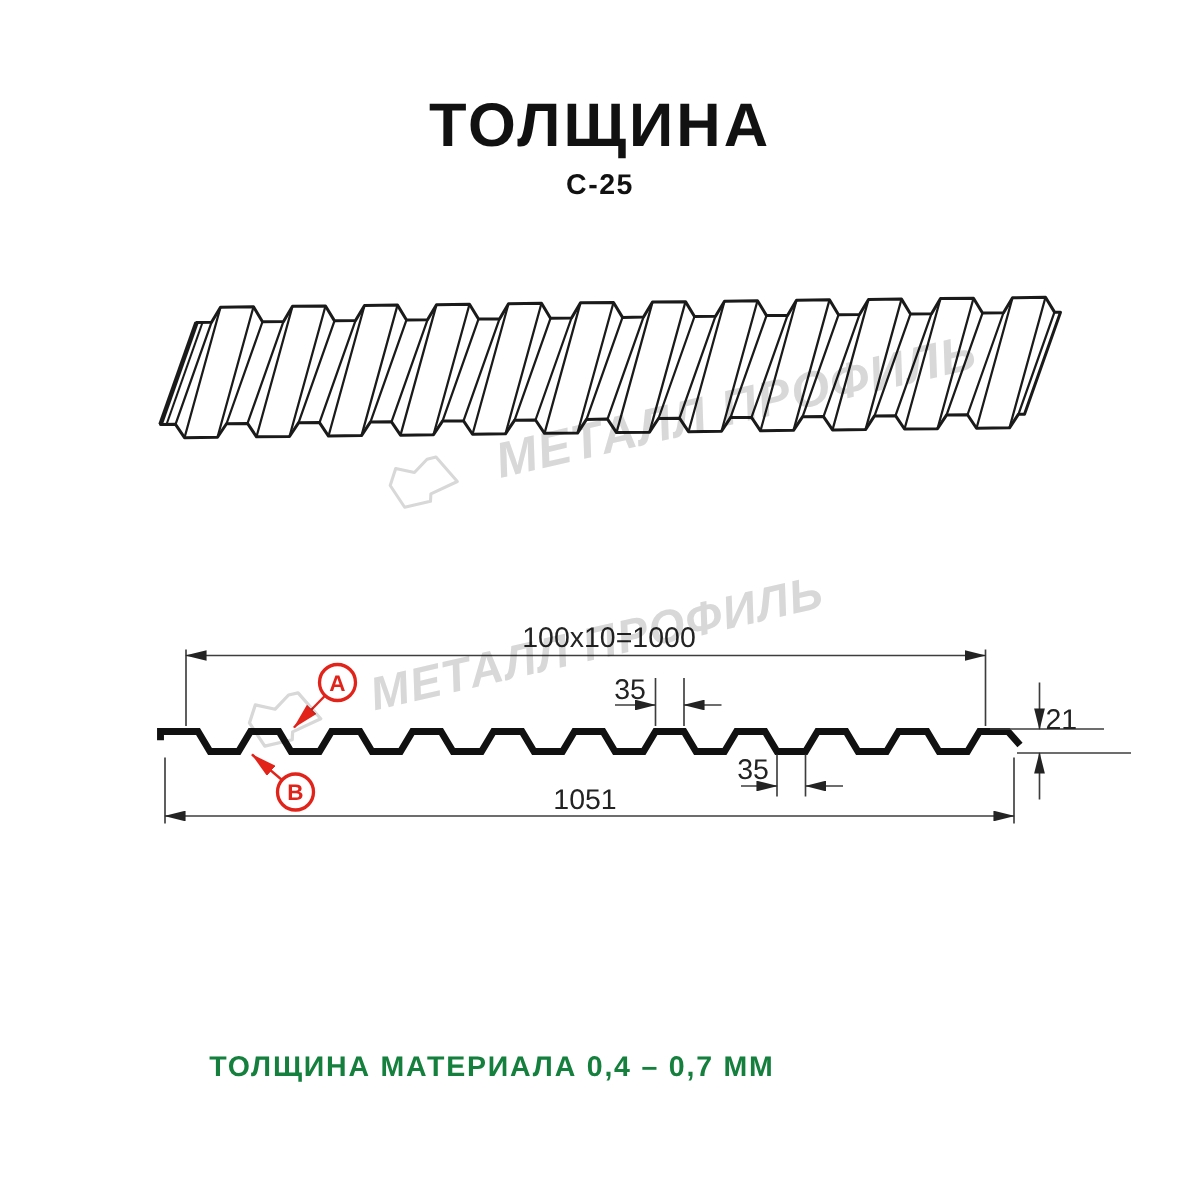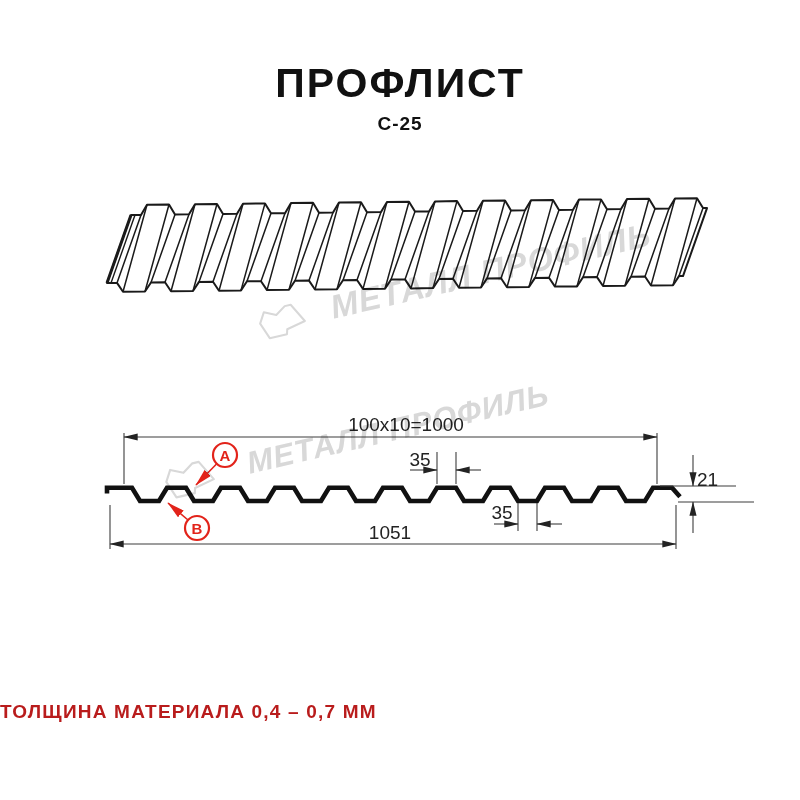--- a/index.html
+++ b/index.html
@@ -13,43 +13,43 @@
     text-align:center;font-size:41px;font-weight:800;
     letter-spacing:2px;color:#111;margin:0;
   }
   .profile-code{
     position:absolute;top:113px;left:0;width:800px;
     text-align:center;font-size:19px;font-weight:700;
     letter-spacing:1px;color:#111;
   }
   .footer-note{
     position:absolute;top:701px;left:0;width:656px;
-    text-align:left;font-size:19px;font-weight:700;
-    letter-spacing:1.2px;color:#b91c1c;
+    text-align:center;font-size:19px;font-weight:700;
+    letter-spacing:1.2px;color:#15803d;
   }
   svg.art{position:absolute;left:0;top:0;}
   .wm{
     position:absolute;display:flex;align-items:center;gap:12px;
     color:#d8d8d8;transform:rotate(-13deg);transform-origin:0 50%;
     mix-blend-mode:multiply;white-space:nowrap;
     font-style:italic;font-weight:700;
   }
   .wm-1{left:253px;top:300px;font-size:33px;letter-spacing:1px;}
   .wm-2{left:152px;top:460px;font-size:31px;letter-spacing:1px;}
   .dl{stroke:#3d3d3d;stroke-width:1.1;fill:none;}
   .thick{stroke:#111;stroke-width:4.6;fill:none;stroke-linejoin:miter;}
   .dimtxt{font-family:"Liberation Sans",sans-serif;font-size:19px;fill:#232323;}
   .redln{stroke:#e2231a;stroke-width:1.6;fill:none;}
   .redcirc{stroke:#e2231a;stroke-width:2.2;fill:none;}
   .redtxt{font-family:"Liberation Sans",sans-serif;font-size:15px;font-weight:700;fill:#e2231a;}
 </style>
 </head>
 <body>
 
-<h1 class="page-title">ПРОФЛИСТ</h1>
+<h1 class="page-title">ТОЛЩИНА</h1>
 <div class="profile-code">С-25</div>
 
 <svg class="art" width="800" height="800" viewBox="0 0 800 800">
   <defs>
     <marker id="arrB" viewBox="0 0 12 6" refX="11.5" refY="3" markerWidth="13" markerHeight="6.5" orient="auto-start-reverse">
       <path d="M0,0 L12,3 L0,6 Z" fill="#232323"></path>
     </marker>
     <marker id="arrR" viewBox="0 0 12 6" refX="11.5" refY="3" markerWidth="11" markerHeight="5.5" orient="auto-start-reverse">
       <path d="M0,0 L12,3 L0,6 Z" fill="#e2231a"></path>
     </marker>

